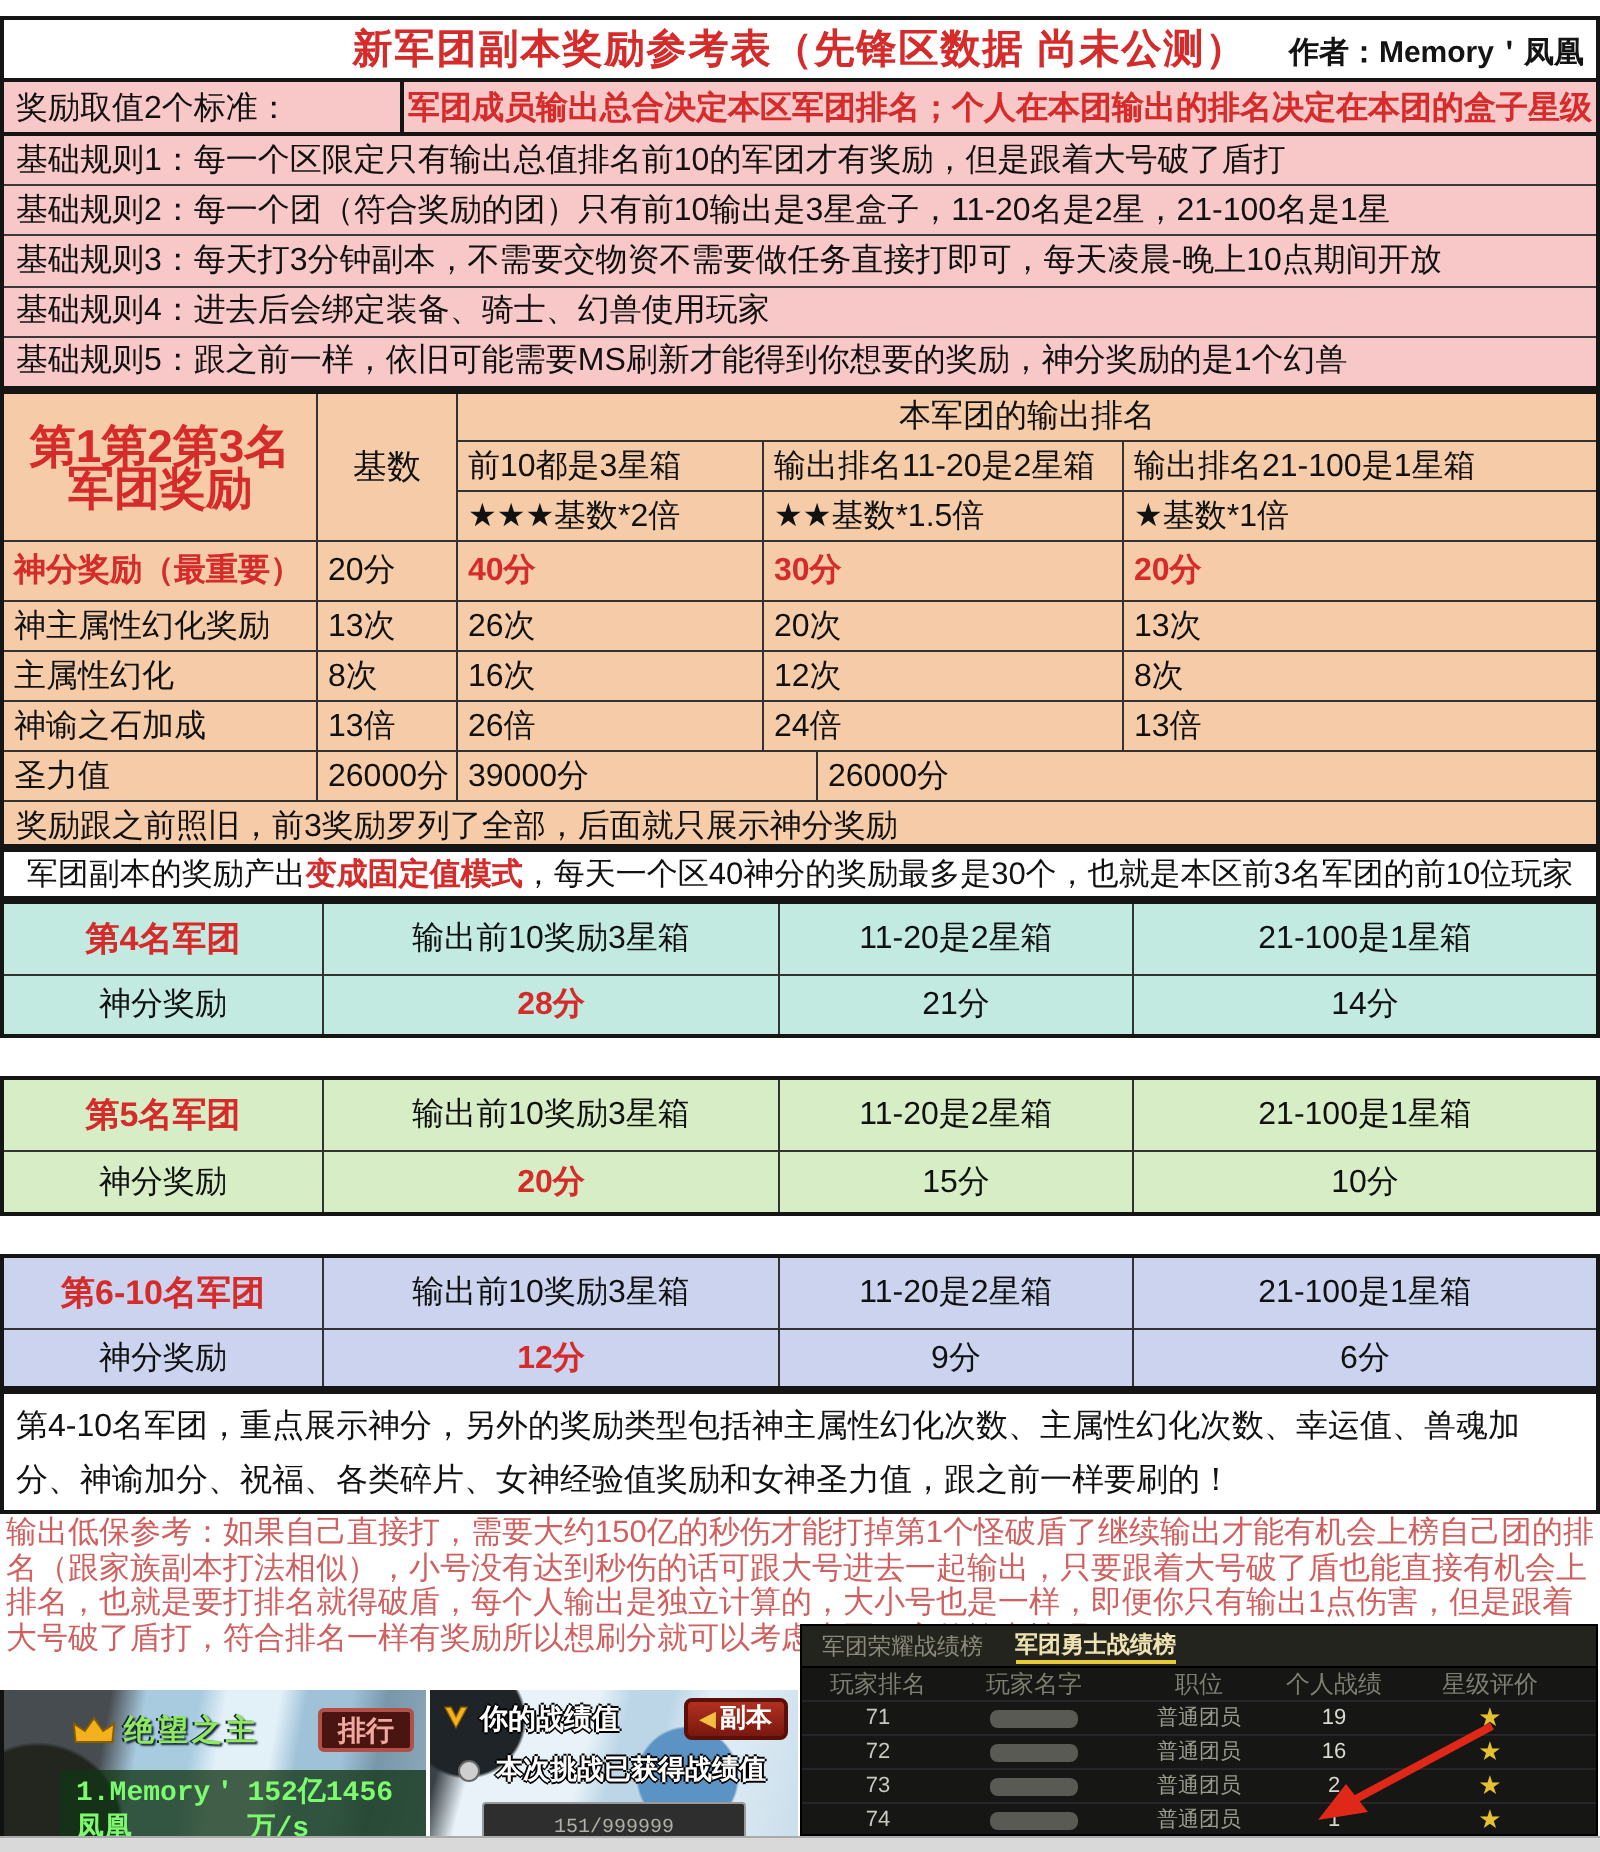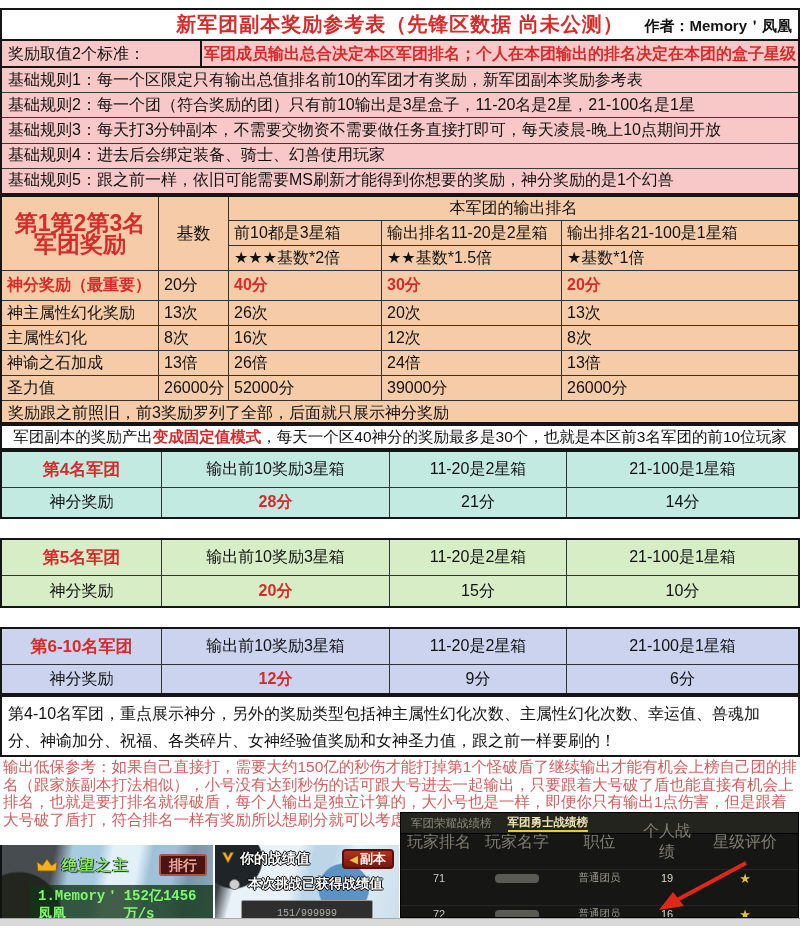--- a/index.html
+++ b/index.html
@@ -104,25 +104,25 @@
   .progress { margin:7px auto 0; width:132px; height:26px; background:#2e2e2e;
     border:1px solid #9a9a9a; border-radius:2px; display:flex; align-items:center; justify-content:center;
     font-size:10px; color:#b0b0a8; font-family:"Liberation Mono","DejaVu Sans Mono",monospace; }
 
   .screen-right { position:absolute; top:812px; left:400px; width:399px; height:106px;
     background:#161614; border:1px solid #000; color:#bbb; overflow:hidden; }
   .sr-tabs { height:21px; display:flex; gap:16px; align-items:center; padding:0 10px;
     background:#24241f; border-bottom:1px solid #000; font-size:11.5px; }
   .sr-tab { color:#8a8a7a; cursor:pointer; }
   .sr-tab.active { color:#eee2b0; font-weight:bold; border-bottom:2px solid #e8c93a; }
-  .sr-cols { height:16px; display:flex; align-items:center; font-size:16px; color:#7e7e72; }
+  .sr-cols { height:16px; display:flex; align-items:center; font-size:12px; color:#7e7e72; }
   .src1 { width:76px; text-align:center; } .src2 { width:80px; text-align:center; }
   .src3 { width:85px; text-align:center; } .src4 { width:50px; text-align:center; }
   .src5 { flex:1; text-align:center; }
-  .sr-row { height:17px; display:flex; align-items:center; border-top:1px solid #26262a;margin-top:19px; }
+  .sr-row { height:17px; display:flex; align-items:center; border-top:1px solid #26262a; }
   .sr-rank { width:76px; text-align:center; font-size:11px; color:#c8c8c0; }
   .name-blob { width:44px; height:9px; background:#5a5a55; border-radius:4px; margin:0 18px; }
   .blob-wrap { width:80px; display:flex; justify-content:center; }
   .sr-role { width:85px; text-align:center; font-size:10.5px; color:#9a9a8e; }
   .sr-score { width:50px; text-align:center; font-size:11px; color:#d8d8cc; }
   .sr-star { flex:1; text-align:center; color:var(--gold,#e6c12f); font-size:13px; }
   .arrow-svg { position:absolute; left:0; top:0; pointer-events:none; }
 
   .bottom-strip { top:918px; height:8px; background:#d9d9d9; border-top:1px solid #aaa; }
 </style>
@@ -133,21 +133,21 @@
   <span class="title-main">新军团副本奖励参考表（先锋区数据 尚未公测）</span>
   <span class="title-author">作者：Memory＇凤凰</span>
 </div>
 
 <div class="abs standards">
   <div class="standards-label">奖励取值2个标准：</div>
   <div class="standards-value">军团成员输出总合决定本区军团排名；个人在本团输出的排名决定在本团的盒子星级</div>
 </div>
 
 <div class="abs rules">
-  <div class="rule-row">基础规则1：每一个区限定只有输出总值排名前10的军团才有奖励，新军团副本奖励参考表</div>
+  <div class="rule-row">基础规则1：每一个区限定只有输出总值排名前10的军团才有奖励，但是跟着大号破了盾打</div>
   <div class="rule-row">基础规则2：每一个团（符合奖励的团）只有前10输出是3星盒子，11-20名是2星，21-100名是1星</div>
   <div class="rule-row">基础规则3：每天打3分钟副本，不需要交物资不需要做任务直接打即可，每天凌晨-晚上10点期间开放</div>
   <div class="rule-row">基础规则4：进去后会绑定装备、骑士、幻兽使用玩家</div>
   <div class="rule-row">基础规则5：跟之前一样，依旧可能需要MS刷新才能得到你想要的奖励，神分奖励的是1个幻兽</div>
 </div>
 
 <div class="abs main-table">
   <div class="mt-head">
     <div class="mc corner">
       <span>第1第2第3名</span>
@@ -193,21 +193,20 @@
   <div class="data-row">
     <div class="mc cw-label">神谕之石加成</div>
     <div class="mc cw-base">13倍</div>
     <div class="mc tw1">26倍</div>
     <div class="mc tw2">24倍</div>
     <div class="mc tw3 last">13倍</div>
   </div>
   <div class="data-row">
     <div class="mc cw-label">圣力值</div>
     <div class="mc cw-base">26000分</div>
-    <div class="mc tw1">52000分</div>
     <div class="mc tw2">39000分</div>
     <div class="mc tw3 last">26000分</div>
   </div>
   <div class="mt-footer">奖励跟之前照旧，前3奖励罗列了全部，后面就只展示神分奖励</div>
 </div>
 
 <div class="abs fixed-note">
   <span>军团副本的奖励产出</span>
   <span class="red-txt">变成固定值模式</span>
   <span>，每天一个区40神分的奖励最多是30个，也就是本区前3名军团的前10位玩家</span>

